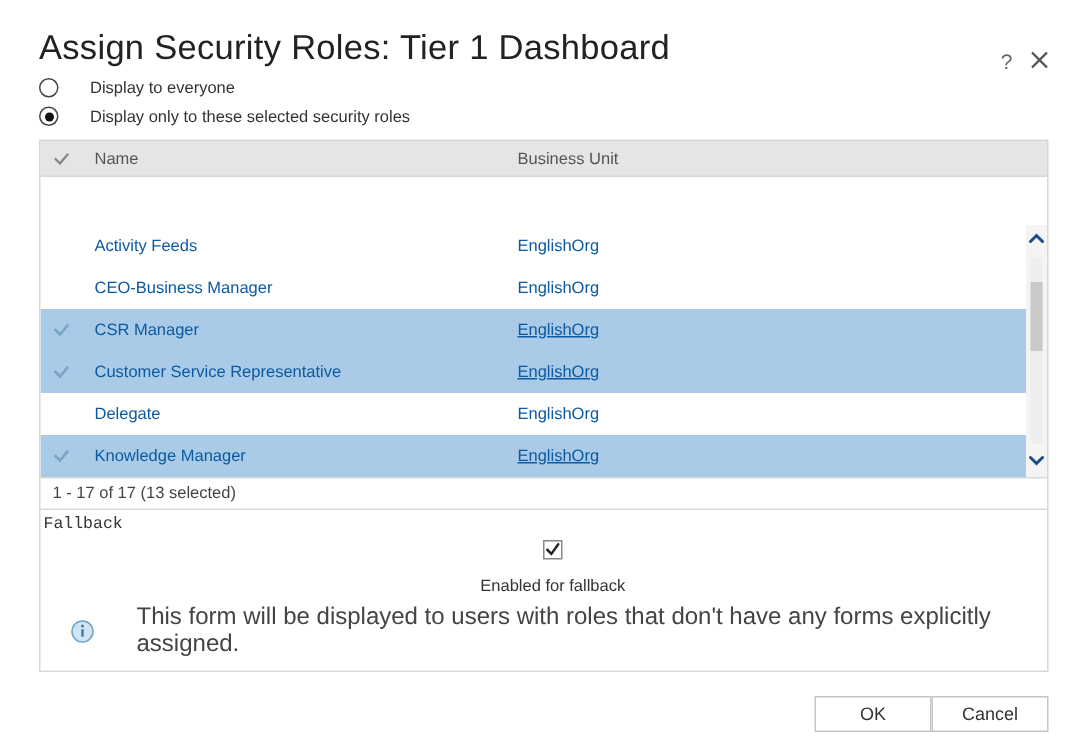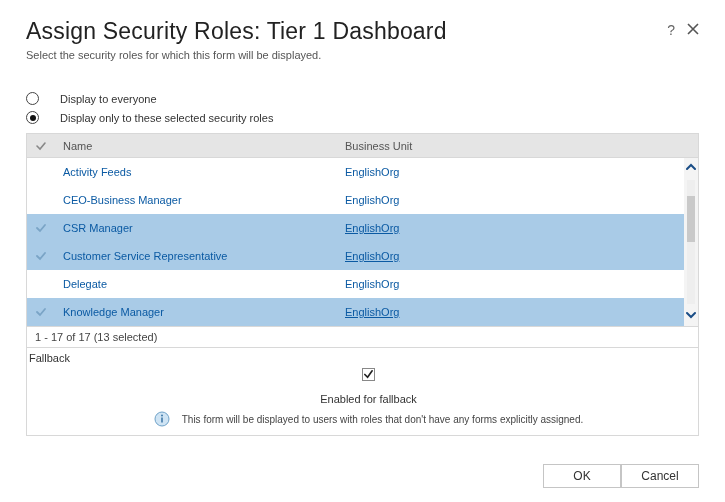--- a/index.html
+++ b/index.html
@@ -15,21 +15,21 @@
     position: relative;
   }
   .dialog {
     padding: 18px 26px 0 26px;
     position: relative;
     height: 100%;
   }
   .header-row {
     display: flex;
     justify-content: space-between;
-    align-items: flex-start;
+    align-items: flex-end;
   }
   h1 {
     font-size: 23px;
     font-weight: 300;
     color: #222;
     margin: 0 0 4px 0;
     letter-spacing: 0.2px;
   }
   .subtitle {
     font-size: 11px;
@@ -91,20 +91,21 @@
   .col-name { flex: 0 0 290px; padding-left: 8px; }
   .col-bu   { flex: 1; }
   .col-tail { width: 22px; flex: 0 0 22px; }
 
   .hdr-check svg { stroke:#888; }
 
   .grid-body {
     position: relative;
     height: 168px;
     overflow: hidden;
+    margin-top: 32px;
   }
   .rows-track {
     position: relative;
   }
   .row {
     display: flex;
     align-items: center;
     height: 28px;
     font-size: 11px;
   }
@@ -154,20 +155,21 @@
     border-top: 1px solid #d8d8d8;
   }
   .fallback-section {
     border-top: 1px solid #d8d8d8;
     padding: 2px 8px 8px 8px;
   }
   .fallback-title {
     font-size: 11px;
     color: #333;
     margin: 2px 0 2px -6px;
+    font-family: Liberation Mono, monospace;
   }
   .fallback-row {
     display: flex;
     align-items: center;
     gap: 12px;
     font-size: 11px;
     padding: 2px 0 4px 12px;
     flex-direction: column;
   }
   .checkbox {
@@ -175,22 +177,22 @@
     border: 1px solid #888;
     display: inline-flex;
     align-items: center;
     justify-content: center;
     cursor: pointer;
   }
   .checkbox.checked svg { display:block; }
   .fallback-desc {
     display: flex;
     align-items: center;
-    gap: 12px;
-    font-size: 10px;
+    gap: 28px;
+    font-size: 16px;
     color: #444;
     padding: 2px 0 0 12px;
     justify-content: center;
   }
   .info-icon {
     width: 16px; height: 16px;
     display: inline-flex;
     align-items: center;
     justify-content: center;
   }
@@ -215,21 +217,20 @@
   }
 </style>
 </head>
 <body>
 
 <div class="dialog">
 
   <div class="header-row">
     <div>
       <h1>Assign Security Roles: Tier 1 Dashboard</h1>
-      <div class="subtitle">Select the security roles for which this form will be displayed.</div>
     </div>
     <div class="header-icons">
       <span class="help-icon">?</span>
       <span class="close-icon">
         <svg viewBox="0 0 12 12">
             <path d="M1 1 L11 11 M11 1 L1 11" stroke="#555" stroke-width="1.6" fill="none"></path>
           </svg>
       </span>
     </div>
   </div>

